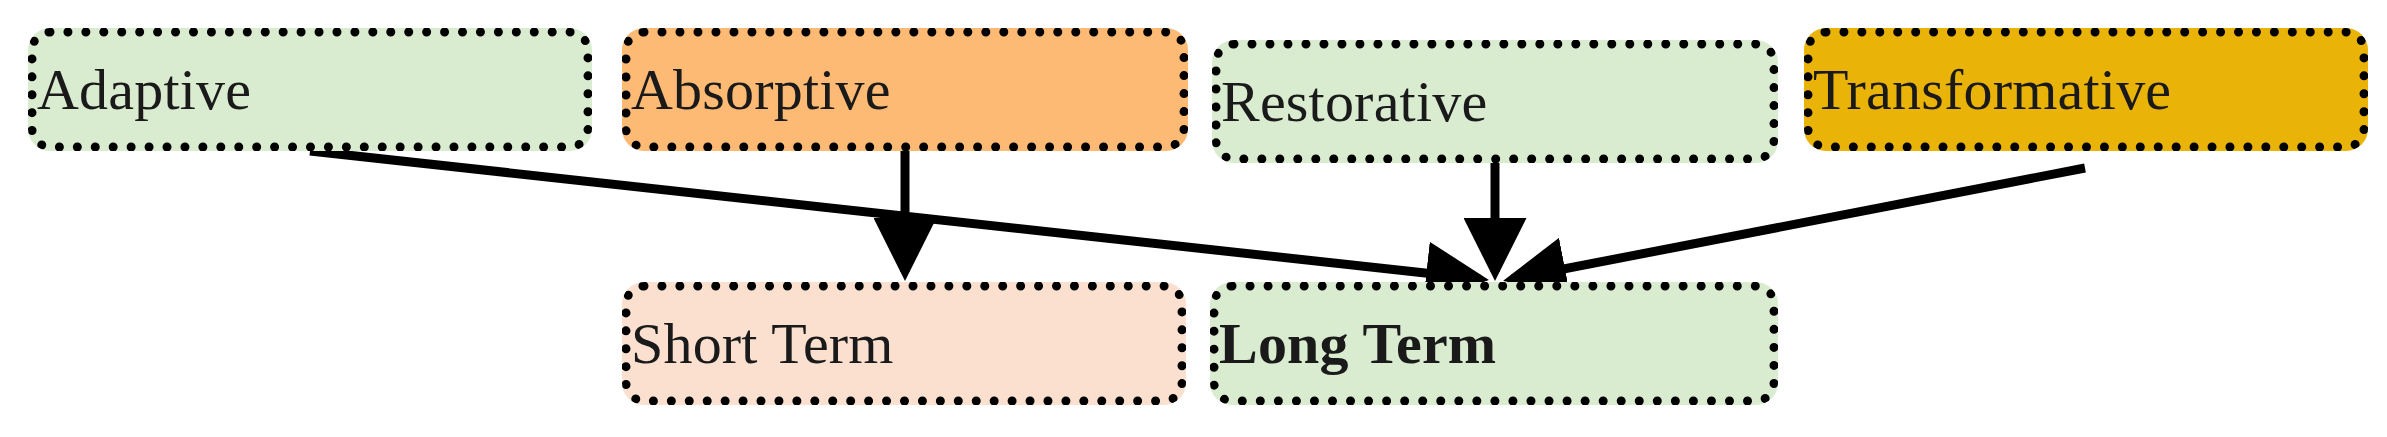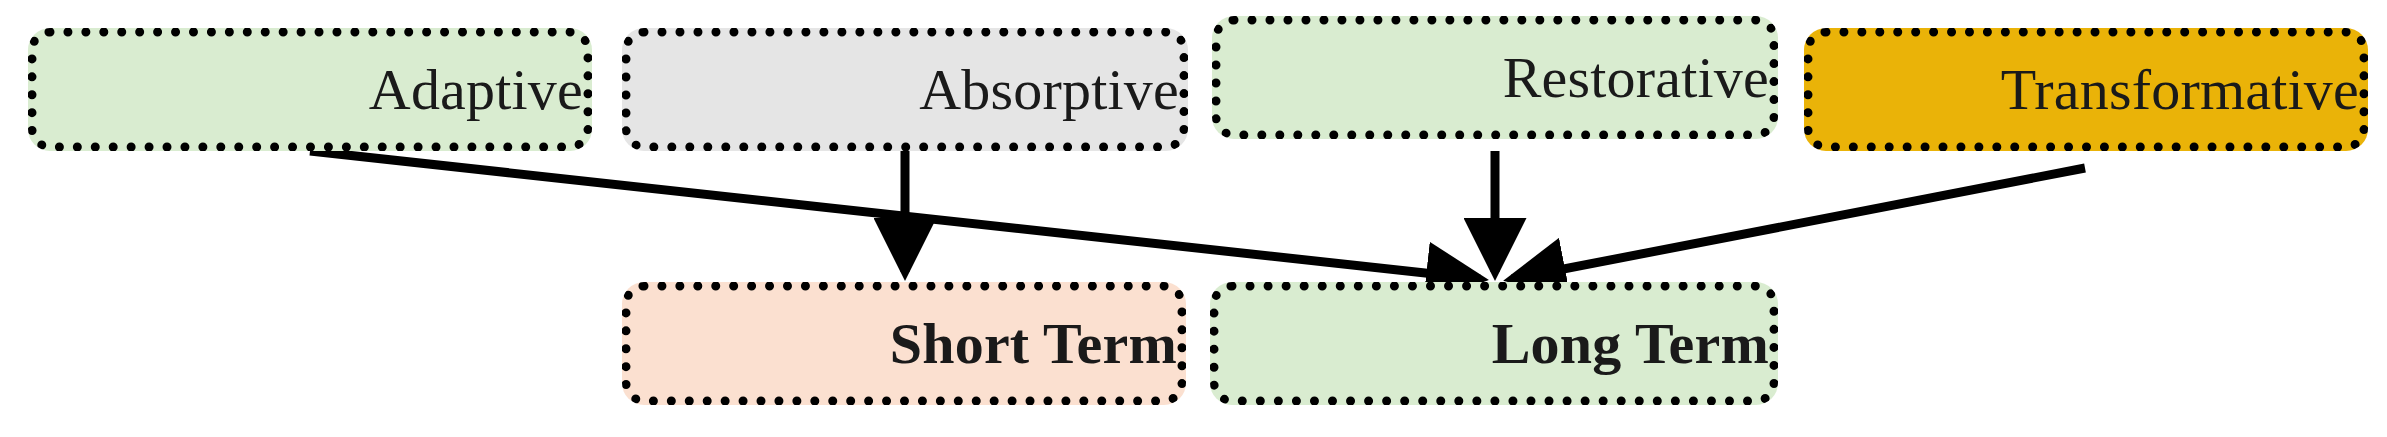--- a/index.html
+++ b/index.html
@@ -24,21 +24,21 @@
     width: 2387px;
     height: 437px;
   }
   .node-box {
     position: absolute;
     box-sizing: border-box;
     border: 9px dotted #000000;
     border-radius: 22px;
     display: flex;
     align-items: center;
-    justify-content: flex-end;
+    justify-content: flex-start;
     text-align: center;
   }
   .node-label {
     font-family: "Liberation Serif", "DejaVu Serif", serif;
     font-size: 58px;
     line-height: 1;
     color: #1a1a1a;
     letter-spacing: 0.2px;
     white-space: nowrap;
     user-select: none;
@@ -62,33 +62,33 @@
 
     <line x1="1495" y1="151" x2="1495" y2="272" stroke="#000000" stroke-width="9" marker-end="url(#arrowhead)"></line>
 
     <line x1="2085" y1="168" x2="1512" y2="279" stroke="#000000" stroke-width="9" marker-end="url(#arrowhead)"></line>
   </svg>
 
   <div class="node-box" style="left: 28px; top: 28px; width: 564px; height: 123px; background: rgb(217, 236, 208); border-color: rgb(0, 0, 0);">
     <span class="node-label">Adaptive</span>
   </div>
 
-  <div class="node-box" style="left: 622px; top: 28px; width: 566px; height: 123px; background: #e5e5e5; border-color: rgb(0, 0, 0);">
+  <div class="node-box" style="left: 622px; top: 28px; width: 566px; height: 123px; background: #fdba74; border-color: rgb(0, 0, 0);">
     <span class="node-label">Absorptive</span>
   </div>
 
-  <div class="node-box" style="left: 1212px; top: 16px; width: 566px; height: 123px; background: rgb(217, 236, 208); border-color: rgb(0, 0, 0);">
+  <div class="node-box" style="left: 1212px; top: 40px; width: 566px; height: 123px; background: rgb(217, 236, 208); border-color: rgb(0, 0, 0);">
     <span class="node-label">Restorative</span>
   </div>
 
   <div class="node-box" style="left: 1804px; top: 28px; width: 564px; height: 123px; background: #eab308; border-color: rgb(0, 0, 0);">
     <span class="node-label">Transformative</span>
   </div>
 
-  <div class="node-box" style="left: 622px; top: 282px; width: 564px; height: 123px; background: rgb(251, 224, 208); border-color: rgb(0, 0, 0); font-weight: bold;">
+  <div class="node-box" style="left: 622px; top: 282px; width: 564px; height: 123px; background: rgb(251, 224, 208); border-color: rgb(0, 0, 0);">
     <span class="node-label">Short Term</span>
   </div>
 
   <div class="node-box" style="left: 1210px; top: 282px; width: 568px; height: 123px; background: rgb(217, 236, 208); border-color: rgb(0, 0, 0); font-weight: bold;">
     <span class="node-label">Long Term</span>
   </div>
 
 </div>
 
 </body></html>

